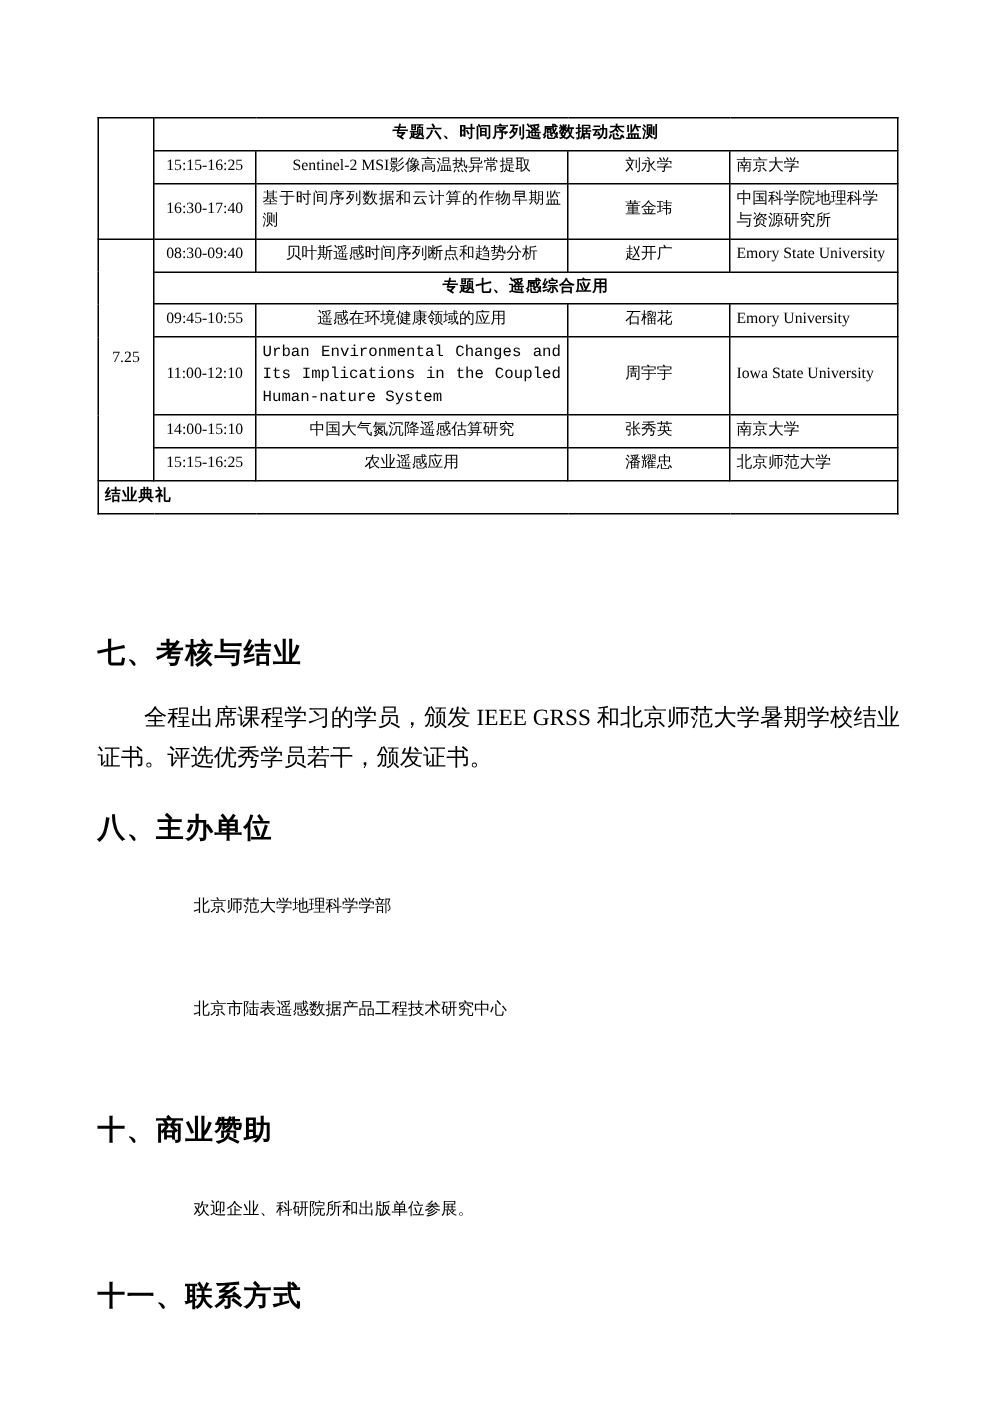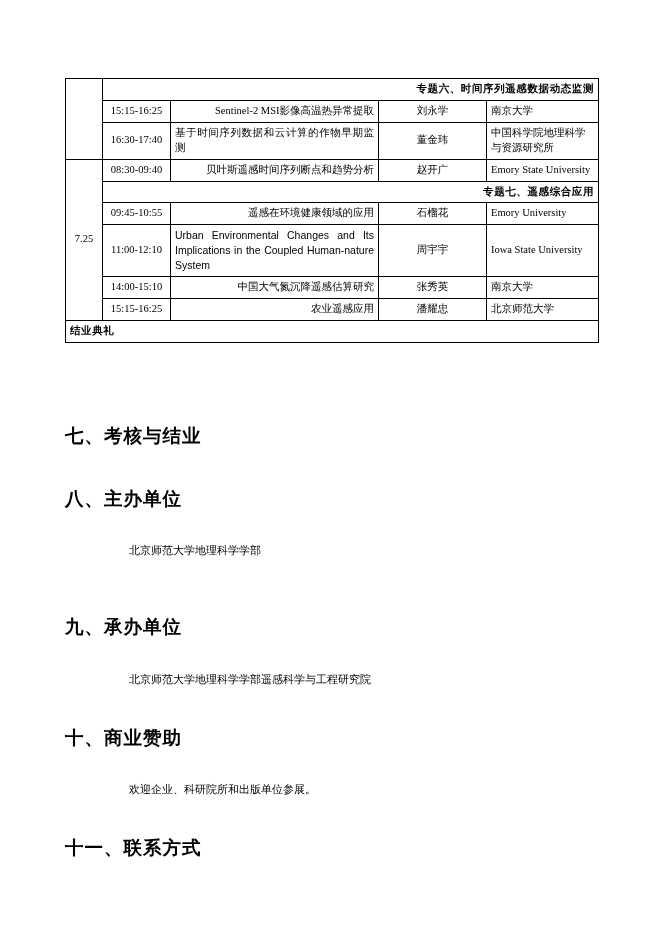--- a/index.html
+++ b/index.html
@@ -35,26 +35,26 @@
     font-size: 10.5px;
   }
   table.schedule td {
     border: 1px solid #000000;
     padding: 3px 4px;
     vertical-align: middle;
     line-height: 1.42;
   }
   .col-date    { width: 37px;  text-align: center; }
   .col-time    { width: 68px;  text-align: center; white-space: nowrap; }
-  .col-topic   { width: 208px; text-align: right; }
+  .col-topic   { width: 208px; text-align: center; }
   .col-speaker { width: 108px; text-align: center; }
   .col-org     { width: 112px; text-align: left; margin-left: 15px; }
 
   .theme-row td {
-    text-align: right;
+    text-align: center;
     font-weight: bold;
     letter-spacing: 0.6px;
     padding-top: 6px;
     padding-bottom: 6px;
   }
   .closing-row td {
     text-align: left;
     font-weight: bold;
     letter-spacing: 0.6px;
     padding-top: 7px;
@@ -99,21 +99,21 @@
     line-height: 1.74;
     margin: 16px;
     padding-left: 48px;
   }
 
   .gap-sm  { height: 9px; }
   .gap-md  { height: 14px; }
   .gap-lg  { height: 18px; }
   .gap-xl  { height: 22px; }
 
-  .latin { font-family: Liberation Sans, sans-serif; }
+  .latin { font-family: Liberation Mono, monospace; }
 </style>
 </head>
 <body>
 
 <div class="page">
 
   <div class="schedule-wrap">
     <table class="schedule">
       <colgroup>
         <col class="col-date">
@@ -189,39 +189,36 @@
 
       </tbody>
     </table>
   </div>
 
   <div class="content">
 
     <div class="sec-block">
       <h2 class="sec-heading">七、考核与结业</h2>
       <div class="gap-lg"></div>
+      <p class="para para-indent">全程出席课程学习的学员，颁发 IEEE GRSS 和北京师范大学暑期学校结业证书。评选优秀学员若干，颁发证书。</p>
     </div>
 
     <div class="gap-xl"></div>
 
     <div class="sec-block">
       <h2 class="sec-heading">八、主办单位</h2>
       <div class="gap-md"></div>
       <p class="list-line">北京师范大学地理科学学部</p>
       <div class="gap-sm"></div>
       <div class="gap-sm"></div>
-    </div>
-
-    <div class="gap-xl"></div>
-
-    <div class="sec-block">
-      <h2 class="sec-heading">九、承办单位</h2>
-      <div class="gap-md"></div>
-      <p class="list-line">北京师范大学地理科学学部遥感科学与工程研究院</p>
-    </div>
+      <p class="list-line">北京市陆表遥感数据产品工程技术研究中心</p>
+    </div>
+
+    <div class="gap-xl"></div>
+
 
     <div class="gap-xl"></div>
 
     <div class="sec-block">
       <h2 class="sec-heading">十、商业赞助</h2>
       <div class="gap-md"></div>
       <p class="list-line">欢迎企业、科研院所和出版单位参展。</p>
     </div>
 
     <div class="gap-xl"></div>

